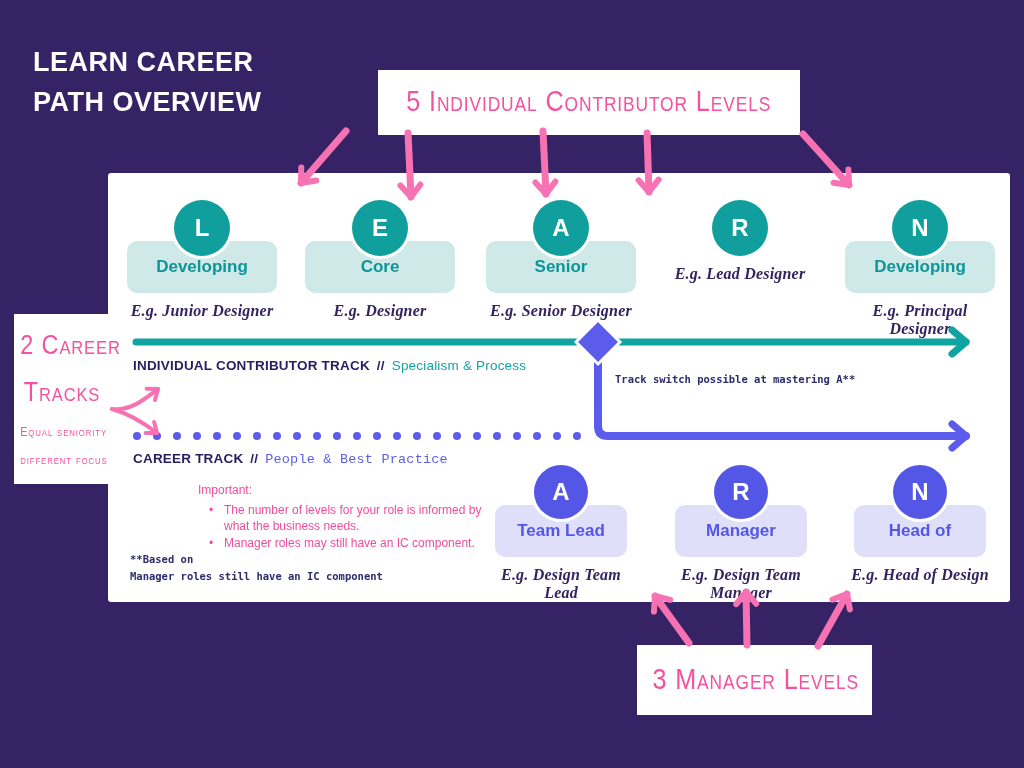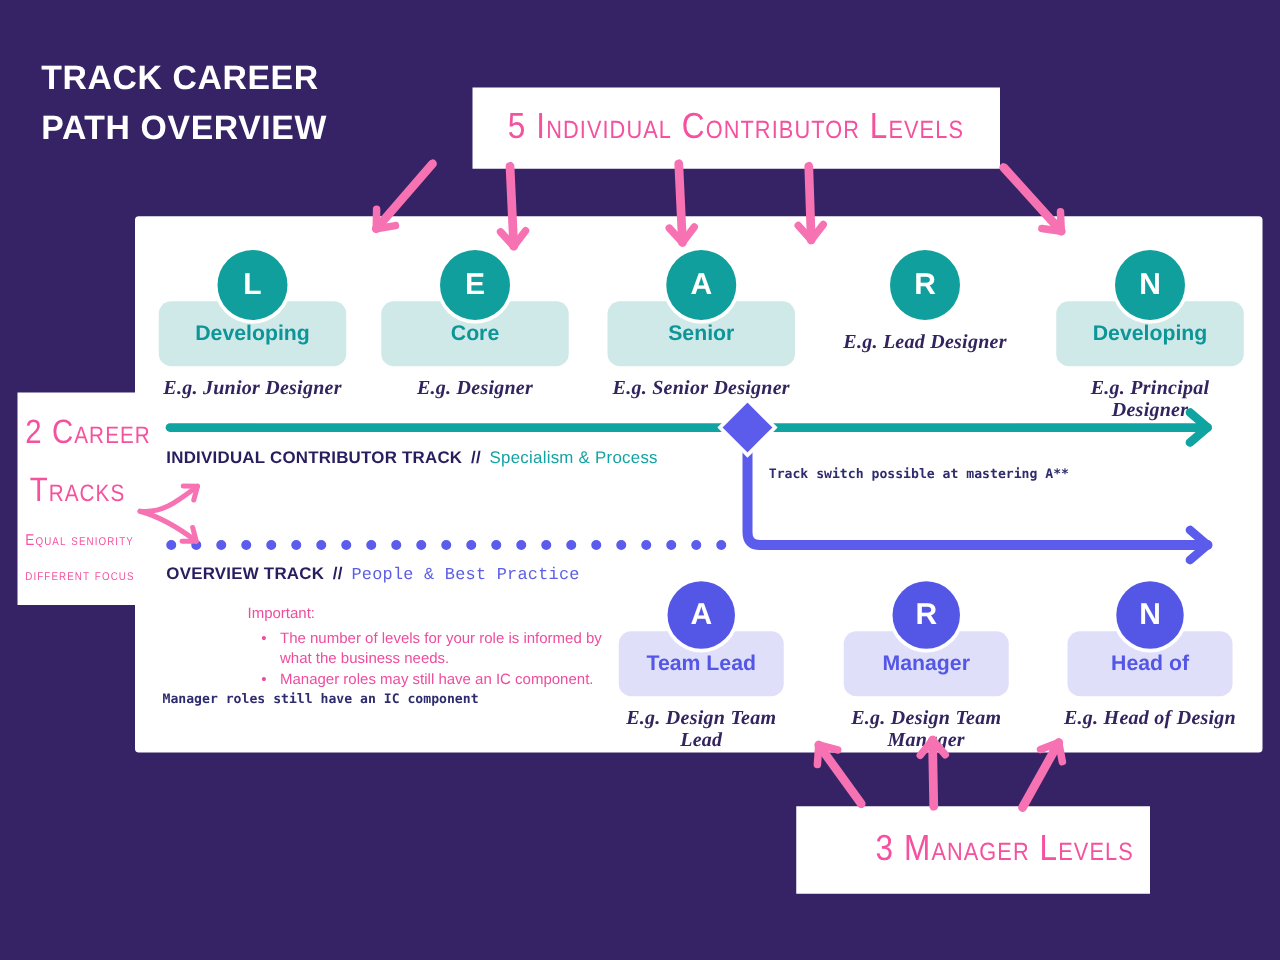--- a/index.html
+++ b/index.html
@@ -62,32 +62,32 @@
   .important li::before { content:"\2022"; position:absolute; left:2px; }
 
   
   .callout { position:absolute; background:#FFFFFF; z-index:3; color:#F4519F;
     font-variant:small-caps; text-align:center; }
   .hw { display:inline-block; transform:scaleX(.87); letter-spacing:1px; white-space:nowrap; }
   #callout-top   { left:378px; top:70px;  width:422px; height:65px; line-height:63px; font-size:29px; }
   #callout-left  { left:14px;  top:314px; width:96px;  height:170px; padding-top:8px; box-sizing:border-box; }
   #callout-left .big   { display:block; font-size:27px;  line-height:47px; }
   #callout-left .small { display:block; font-size:12.5px; line-height:24px; margin-top:4px; }
-  #callout-bottom{ left:637px; top:645px; width:235px; height:70px; line-height:68px; font-size:29px;padding-left:48px; }
+  #callout-bottom{ left:637px; top:645px; width:235px; height:70px; line-height:68px; font-size:29px; }
 
   
   .overlay { position:absolute; left:0; top:0; z-index:4; pointer-events:none; }
 </style>
 </head>
 <body>
 
 <div class="stage">
 
   <div class="page-title">
-    <span>TRACK CAREER</span>
+    <span>LEARN CAREER</span>
     <span>PATH OVERVIEW</span>
   </div>
 
   <div class="panel"></div>
 
   <div class="col ic" style="left:127px; top:200px;">
     <div class="circle">L</div>
     <div class="pill">
         <span>Developing</span>
       </div>
@@ -121,34 +121,35 @@
 
   <div class="track-label" style="left:133px; top:358px;">
     <span>INDIVIDUAL CONTRIBUTOR TRACK</span>
     <span class="sep">//</span>
     <span class="sub sub-ic">Specialism &amp; Process</span>
   </div>
 
   <div class="mono" style="left:615px; top:371px;">Track switch possible at mastering A**</div>
 
   <div class="track-label" style="left:133px; top:451px;">
-    <span>OVERVIEW TRACK</span>
+    <span>CAREER TRACK</span>
     <span class="sep">//</span>
     <span class="sub sub-mg">People &amp; Best Practice</span>
   </div>
 
   <div class="important">
     <div>Important:</div>
     <ul>
       <li>The number of levels for your role is informed by what the business needs.</li>
       <li>Manager roles may still have an IC component.</li>
     </ul>
   </div>
 
   <div class="mono" style="left:130px; top:551px;">
+    <div>**Based on</div>
     <div>Manager roles still have an IC component</div>
   </div>
 
   <div class="col mg" style="left:486px; top:465px;">
     <div class="circle">A</div>
     <div class="pill">
         <span>Team Lead</span>
       </div>
     <div class="example">E.g. Design Team Lead</div>
   </div>

